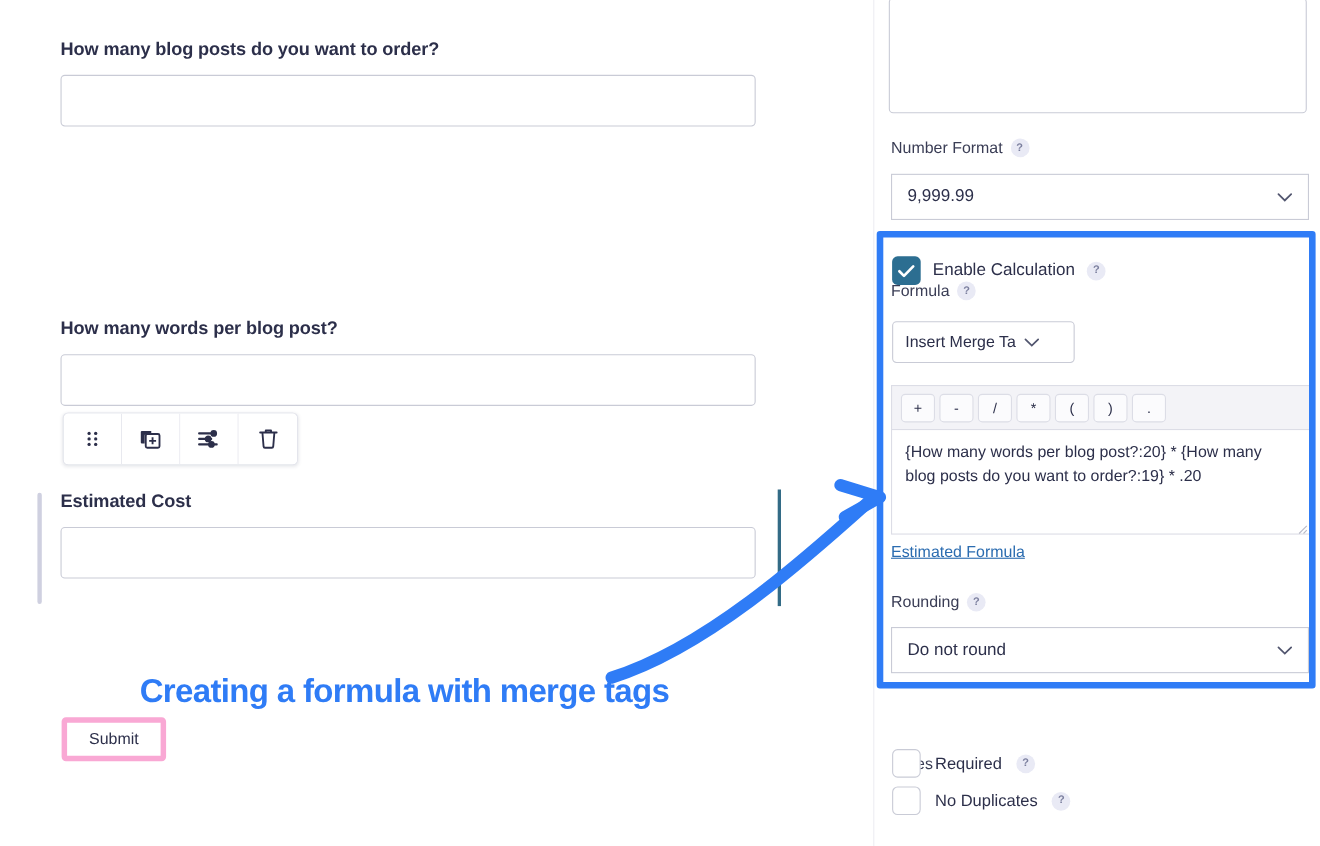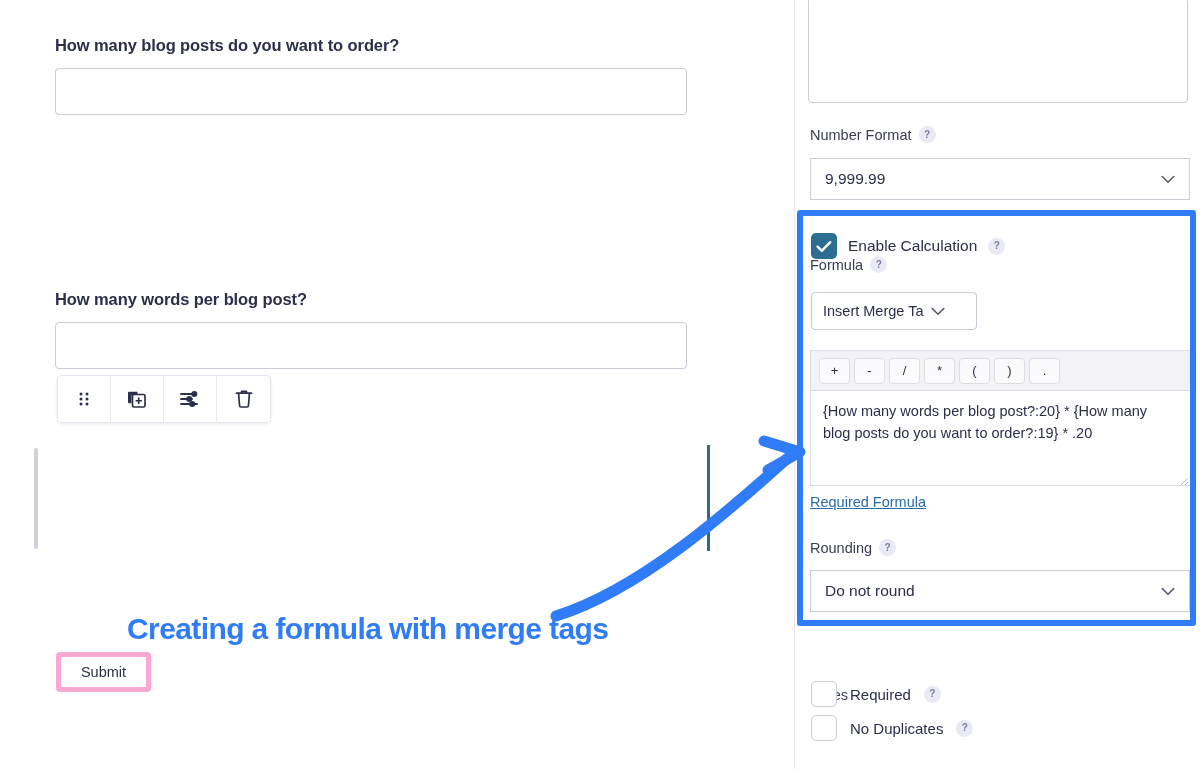--- a/index.html
+++ b/index.html
@@ -394,20 +394,24 @@
       <input class="field-input" type="text" placeholder="" style="">
     </div>
 
     <div class="field-block" id="blk-words">
       <div class="field-label">How many words per blog post?</div>
       <input class="field-input" type="text" placeholder="" style="">
     </div>
 
     <div class="selected-marker"></div>
 
+    <div class="field-block" id="blk-cost">
+      <div class="field-label">Estimated Cost</div>
+      <input class="field-input" type="text" placeholder="" style="">
+    </div>
 
     <div class="field-toolbar">
       <div class="tb-btn">
         <svg width="16" height="18" viewBox="0 0 16 18" fill="#2c2f4a">
           <circle cx="5" cy="4" r="1.5"></circle>
             <circle cx="11" cy="4" r="1.5"></circle>
           <circle cx="5" cy="9" r="1.5"></circle>
             <circle cx="11" cy="9" r="1.5"></circle>
           <circle cx="5" cy="14" r="1.5"></circle>
             <circle cx="11" cy="14" r="1.5"></circle>
@@ -490,21 +494,21 @@
   <button class="op-btn">)</button>
   <button class="op-btn">.</button>
 </div>
 
 <textarea class="formula-area" style="">{How many words per blog post?:20} * {How many blog posts do you want to order?:19} * .20</textarea>
 <svg class="resize-grip" style="position:absolute;left:1180px;top:477px;" width="9" height="9" viewBox="0 0 9 9" stroke="#b8bac7" stroke-width="1">
   <line x1="8" y1="1" x2="1" y2="8"></line>
     <line x1="8" y1="5" x2="5" y2="8"></line>
 </svg>
 
-<a class="validate-link">Required Formula</a>
+<a class="validate-link">Estimated Formula</a>
 
 <div class="rp-label" id="lbl-rounding">
   <span>Rounding</span>
   <span class="help-badge">?</span>
 </div>
 <div class="rp-select" id="sel-rounding">
   <span class="sel-val">Do not round</span>
   <svg class="chev" viewBox="0 0 14 9" fill="none" stroke="#52566f" stroke-width="1.6" stroke-linecap="round">
       <path d="M1.2 1.5 7 7.2l5.8-5.7"></path>
     </svg>

